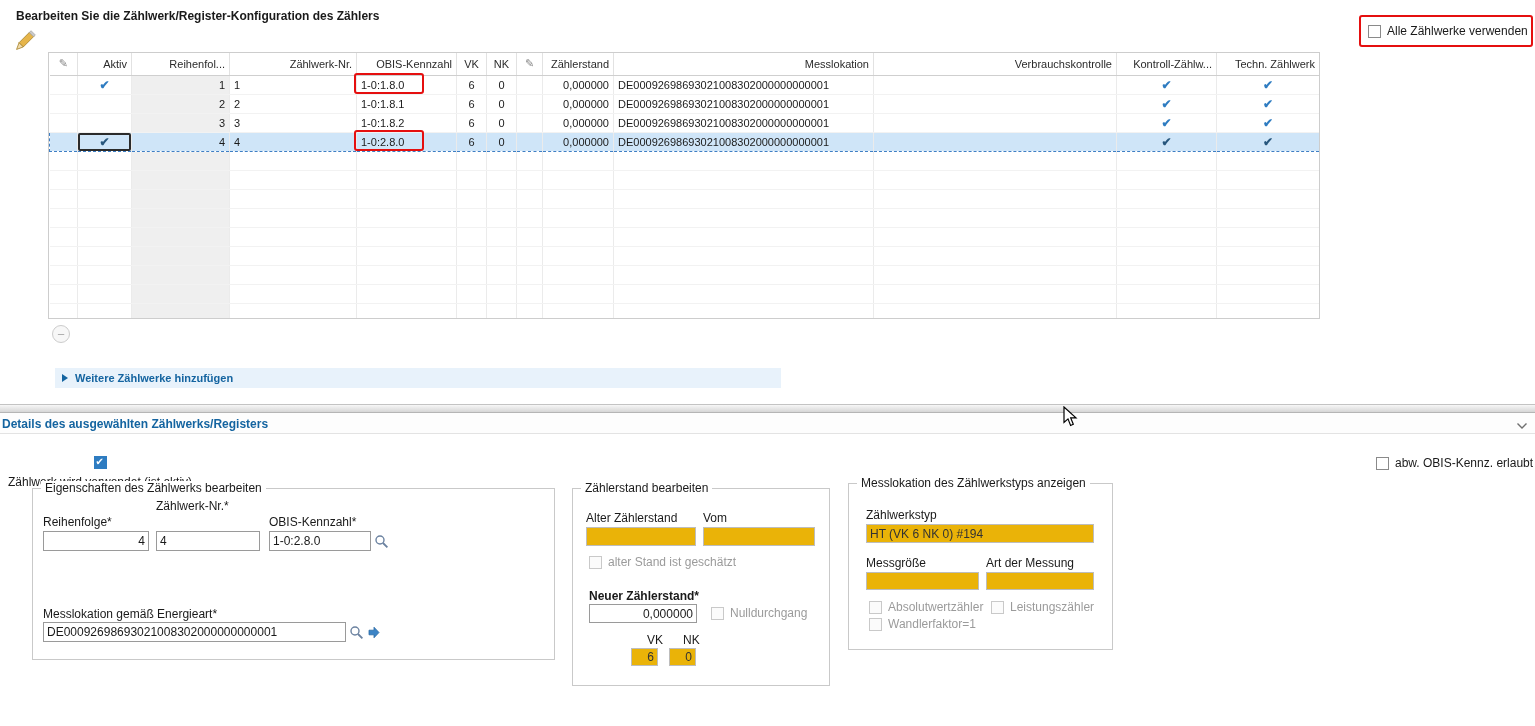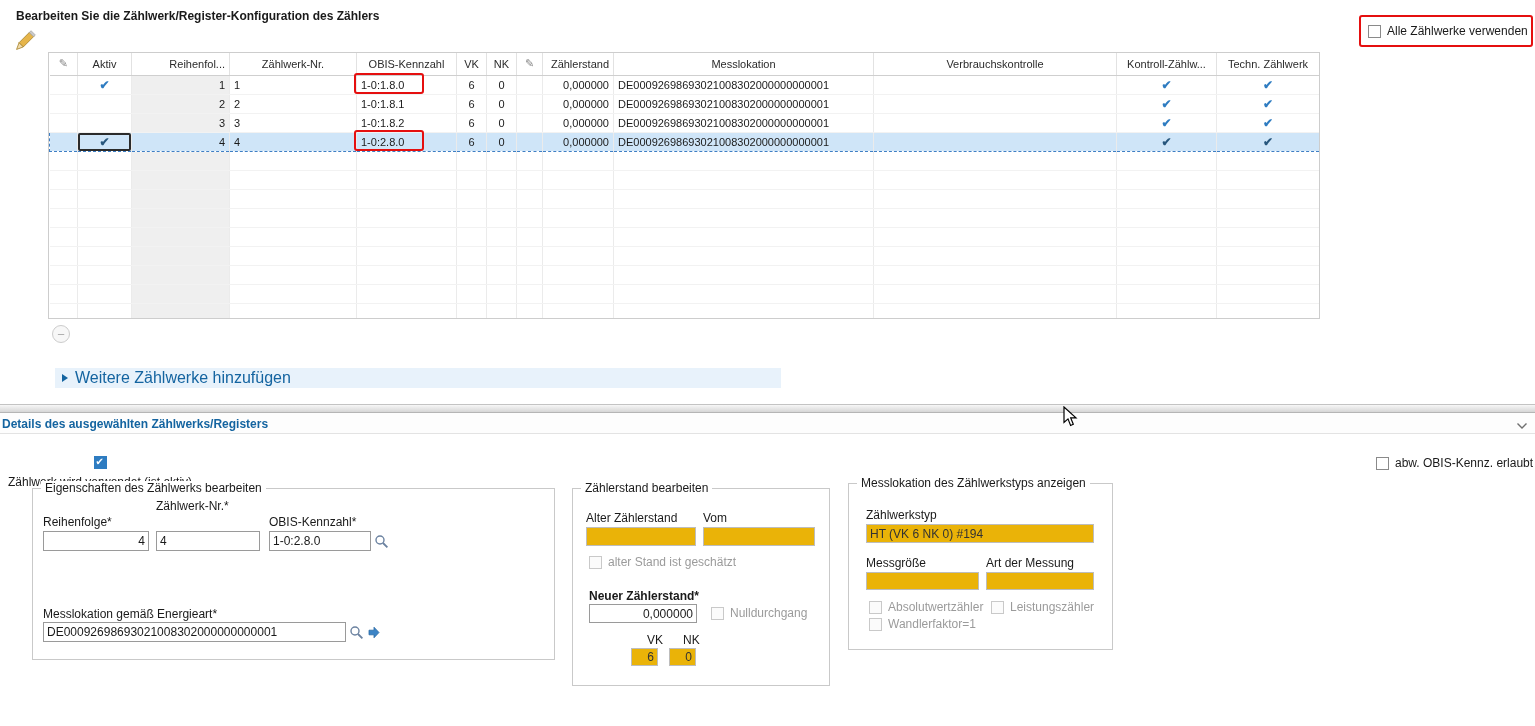--- a/index.html
+++ b/index.html
@@ -14,21 +14,21 @@
   .page-title { left:16px; top:9px; font-weight:bold; font-size:12px; white-space:nowrap; }
   .big-pencil { left:10px; top:28px; }
 
   
   .grid {
     left:48px; top:52px; width:1272px; height:267px; overflow:hidden;
     border:1px solid #cdcdcd; background:#fff;
   }
   table { border-collapse:collapse; table-layout:fixed; width:1270px; font-size:11px; }
   th {
-    font-weight:normal; text-align:center; height:22px; padding:0 4px;
+    font-weight:normal; text-align:right; height:22px; padding:0 4px;
     border-right:1px solid #e2e2e2; border-bottom:1px solid #cfcfcf;
     white-space:nowrap; overflow:hidden; color:#2b2b2b; background:#fff;
   }
   td {
     height:19px; padding:0 4px; border-right:1px solid #ebebeb; border-bottom:1px solid #f2f2f2;
     white-space:nowrap; overflow:hidden; background:#fff;
   }
   th.center, td.center { text-align:center; padding:0; }
   th.right, td.right { text-align:right; }
   td.gray { background:#efefef; }
@@ -44,21 +44,21 @@
   .minus-btn {
     left:52px; top:325px; width:18px; height:18px; border-radius:50%;
     border:1px solid #cccccc; background:#f7f7f7; color:#aaaaaa;
     display:flex; align-items:center; justify-content:center; font-size:13px; line-height:1;
   }
   .add-bar {
     left:55px; top:368px; width:726px; height:20px; background:#e8f2fb;
     display:flex; align-items:center; gap:7px; padding-left:7px; cursor:pointer;
   }
   .tri-right { width:0; height:0; border-left:6px solid #1464a0; border-top:4px solid transparent; border-bottom:4px solid transparent; }
-  .add-link { color:#1464a0; font-weight:normal; font-size:16px; }
+  .add-link { color:#1464a0; font-weight:bold; font-size:11px; }
 
   .splitter {
     left:0; top:404px; width:1535px; height:9px;
     background:linear-gradient(#f7f7f7,#d6d6d6);
     border-top:1px solid #c3c3c3; border-bottom:1px solid #b5b5b5;
   }
   .details-header { left:0; top:413px; width:1535px; height:21px; border-bottom:1px solid #e3e3e3; background:#fdfdfd; }
   .details-title { left:2px; top:417px; color:#1464a0; font-weight:bold; font-size:12px; white-space:nowrap; }
   .chevron { left:1516px; top:419px; }
 

